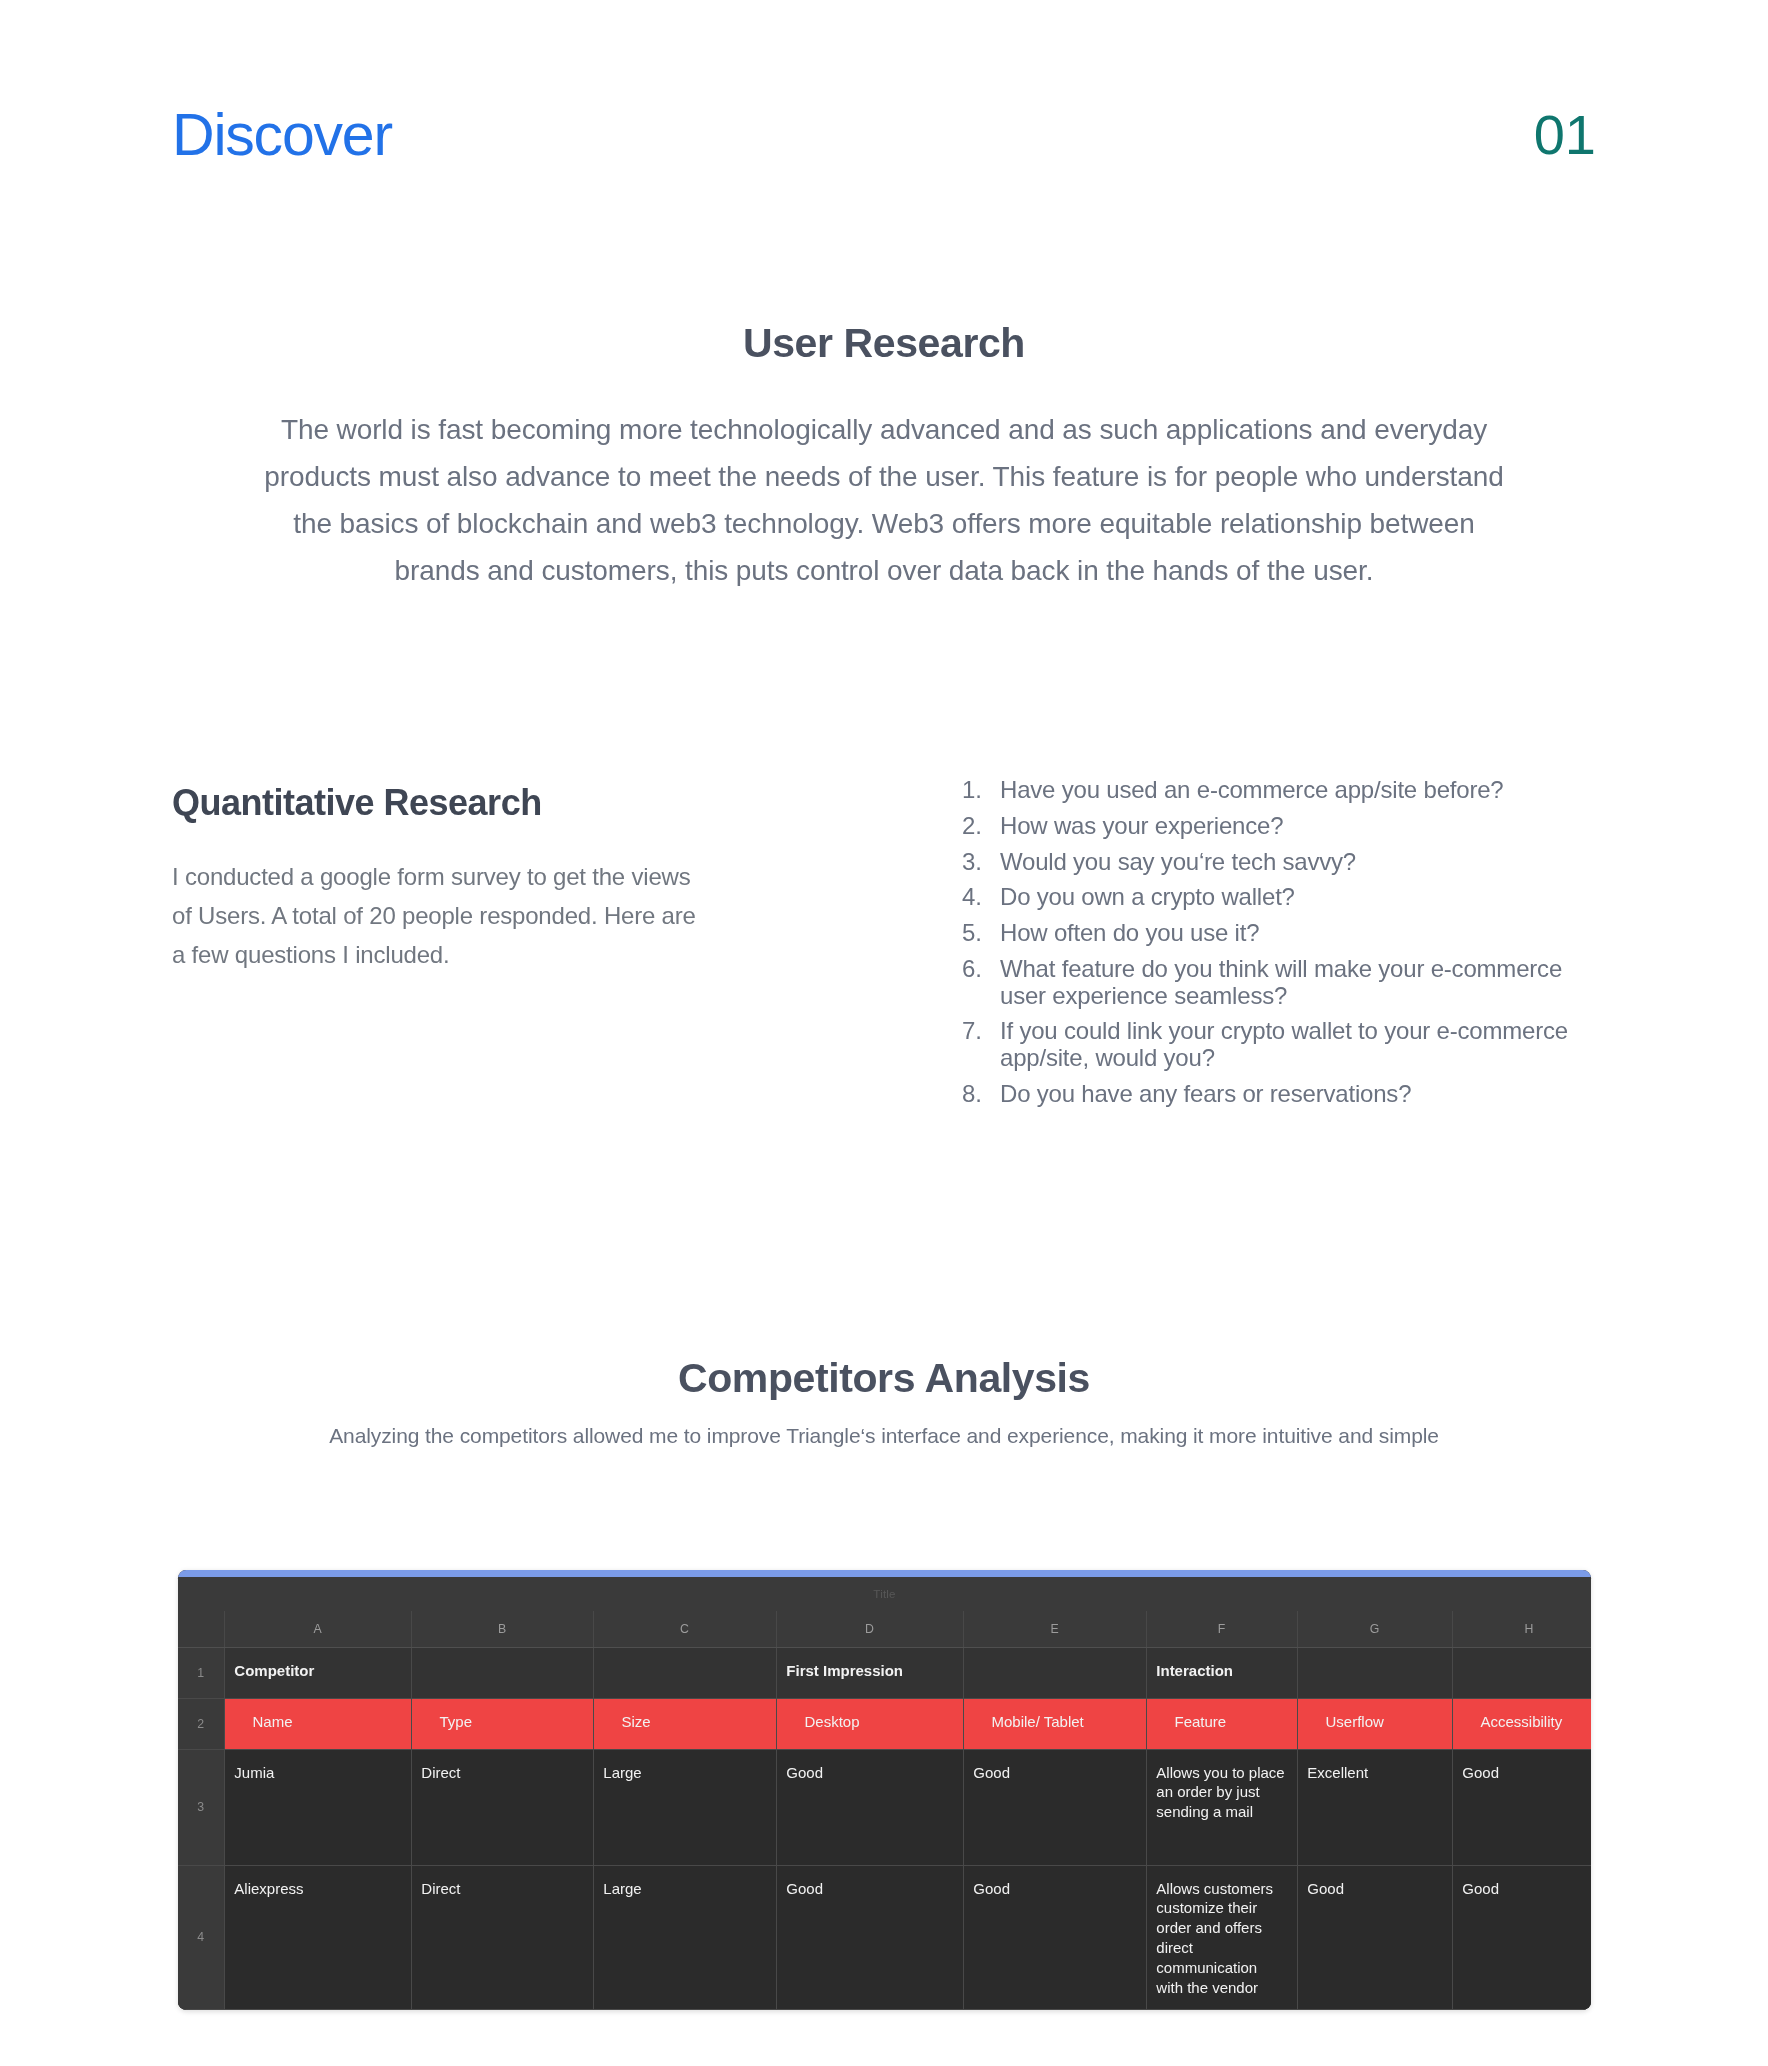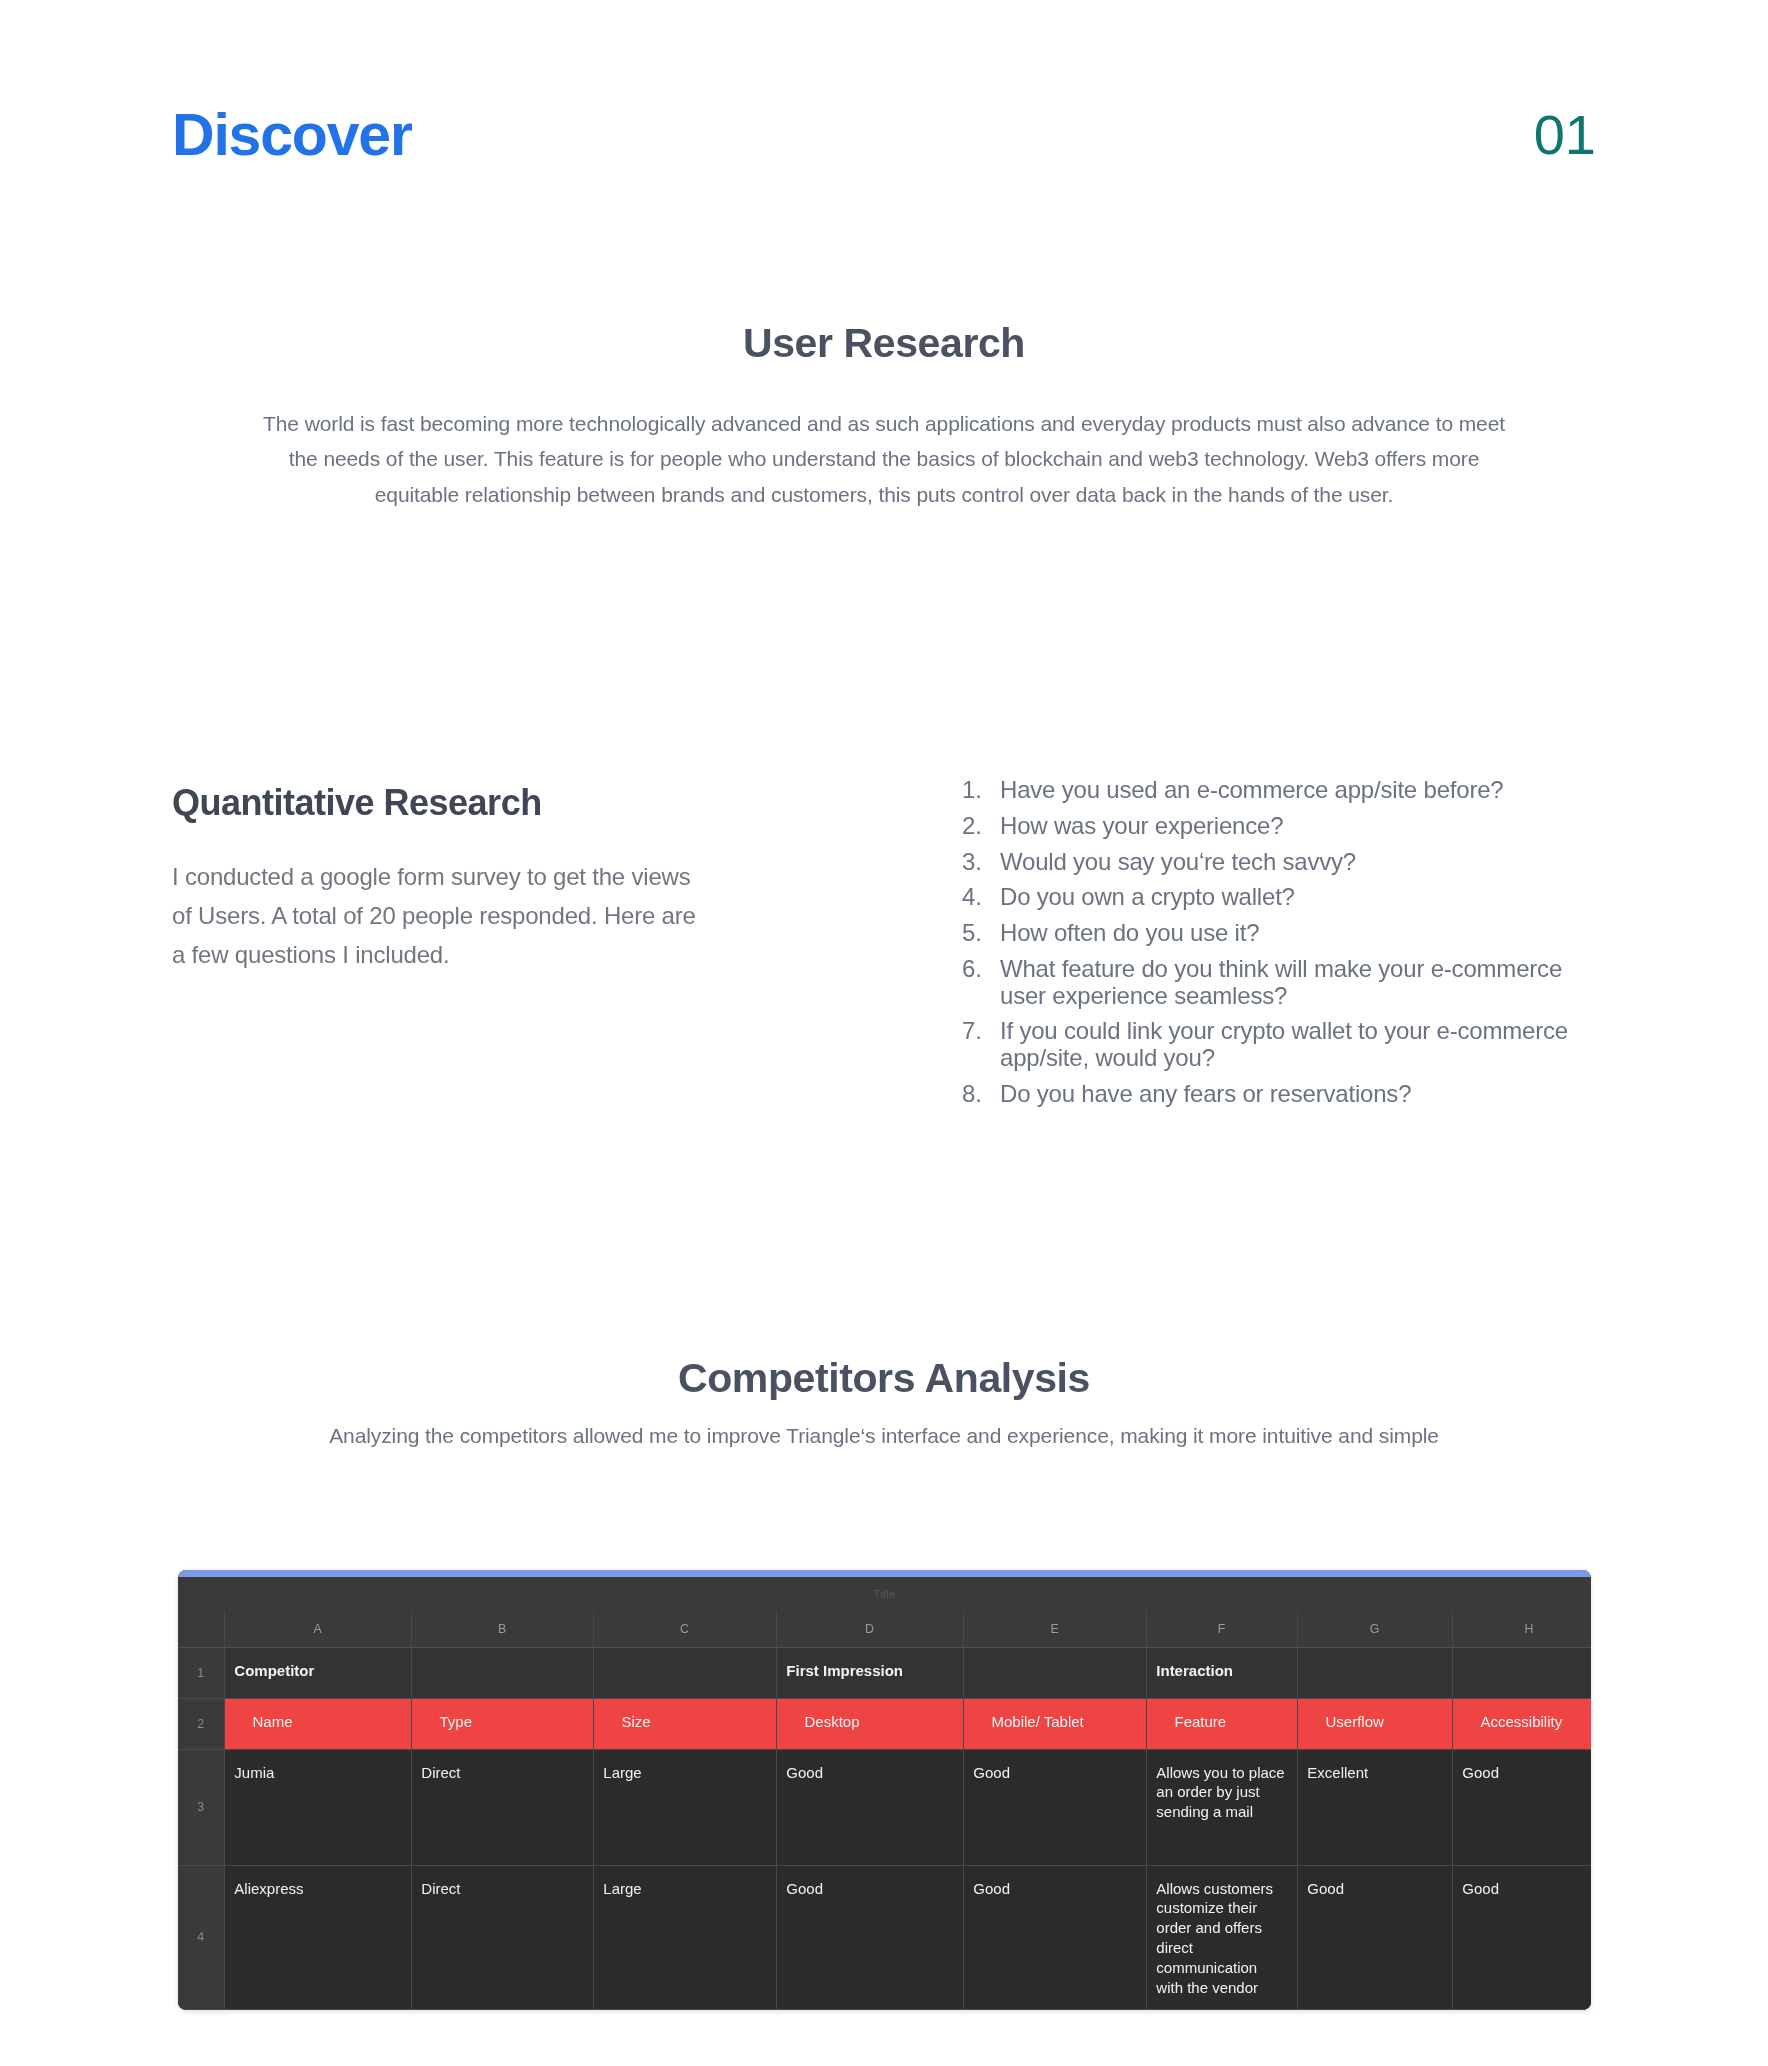--- a/index.html
+++ b/index.html
@@ -23,21 +23,21 @@
     top: 98px;
     left: 172px;
     right: 172px;
     height: 74px;
     display: flex;
     align-items: center;
     justify-content: space-between;
   }
   .brand-title {
     font-size: 59px;
-    font-weight: 700;
+    font-weight: 400;
     color: #2272e8;
     letter-spacing: -1.2px;
     line-height: 1;
   }
   .page-number {
     font-size: 56px;
     font-weight: 400;
     color: #0f766e;
     letter-spacing: 0px;
     line-height: 1;
@@ -53,21 +53,21 @@
   }
   .section-heading-center {
     font-size: 41px;
     font-weight: 700;
     color: #4a5160;
     letter-spacing: -0.4px;
     margin: 0 0 38px 0;
     line-height: 1.2;
   }
   .section-paragraph-center {
-    font-size: 21px;
+    font-size: 28px;
     font-weight: 400;
     color: #6b7280;
     line-height: 1.68;
     max-width: 1260px;
     margin: 4px auto;
     letter-spacing: -0.1px;
   }
 
   
   .section-quant {

